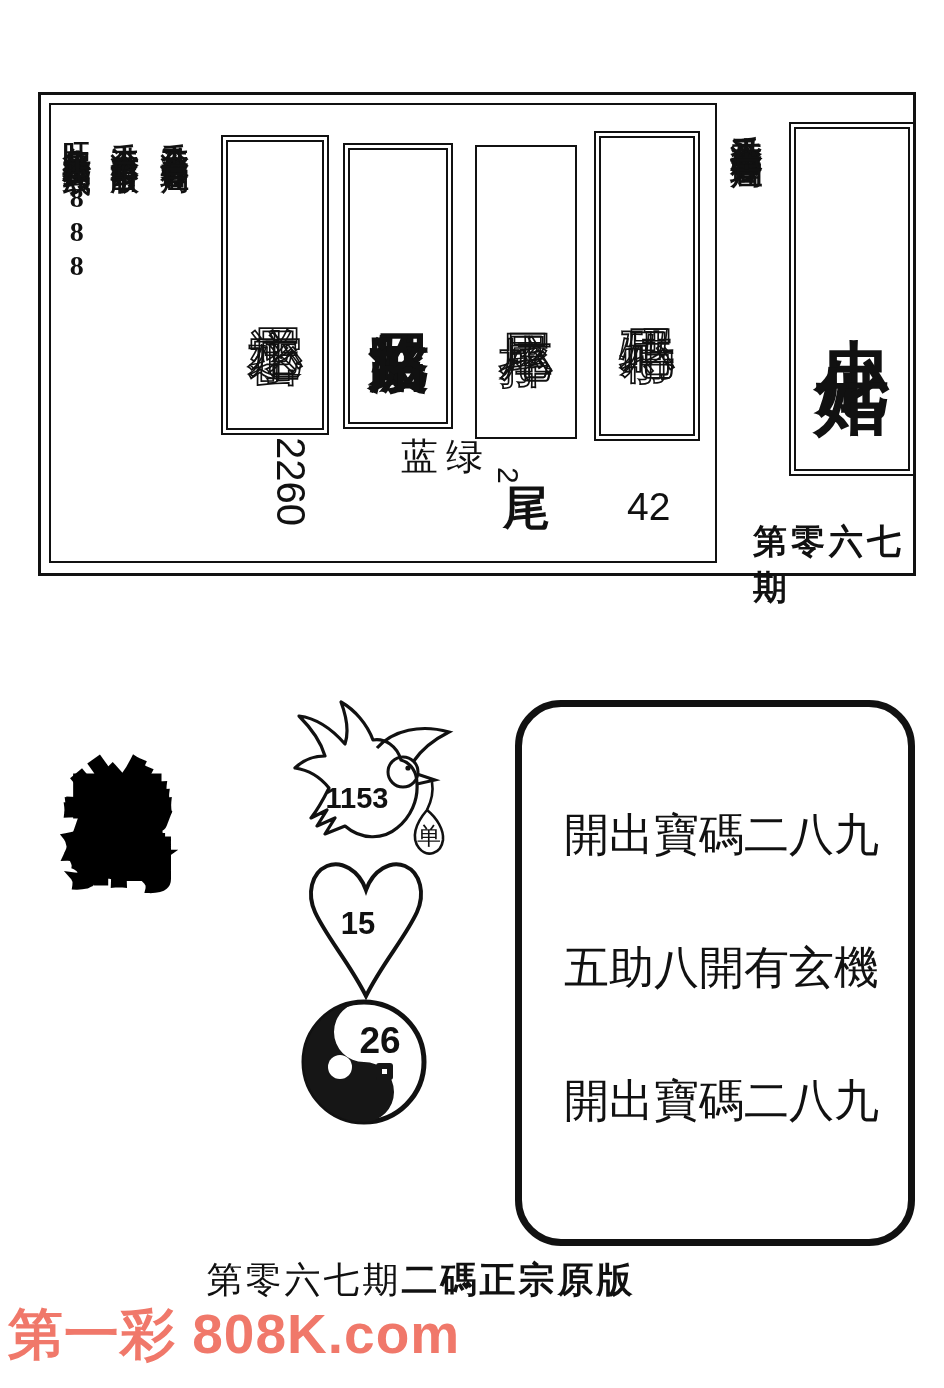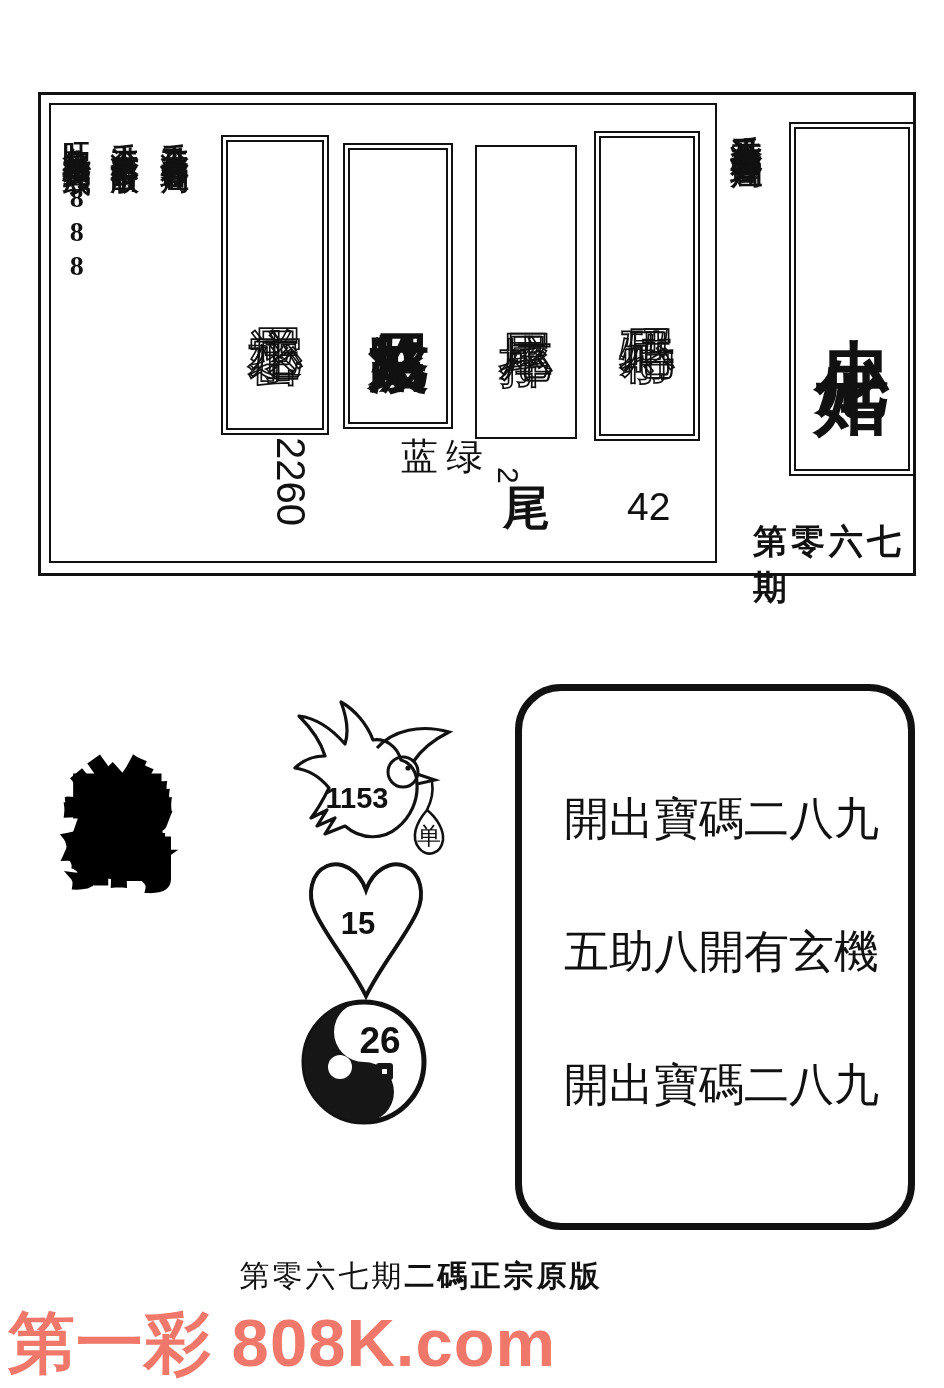--- a/index.html
+++ b/index.html
@@ -16,26 +16,26 @@
   .ptitle{font-size:55px;line-height:1.22;}
   .script{color:#333;-webkit-text-fill-color:#fff;-webkit-text-stroke:1.7px #111;}
   .print{font-weight:bold;font-size:60px;line-height:1.15;}
   .num{font-family:"Liberation Sans","DejaVu Sans",sans-serif;color:#111;}
   .rot90{transform:rotate(90deg);transform-origin:top left;display:inline-block;}
   .masthead{font-size:74px;font-weight:bold;letter-spacing:14px;}
   .issue{font-size:34px;letter-spacing:4px;font-weight:bold;}
   
   .bigtitle{font-size:104px;font-weight:bold;letter-spacing:9px;
             -webkit-text-stroke:5px #000;line-height:1;}
-  .poembox{left:515px;top:684px;width:386px;height:532px;border:7px solid #111;border-radius:46px;}
+  .poembox{left:515px;top:700px;width:386px;height:532px;border:7px solid #111;border-radius:46px;}
   .poem{position:absolute;left:42px;top:62px;font-size:45px;line-height:133px;white-space:nowrap;}
-  .caption{left:0;top:1256px;width:842px;text-align:center;font-size:30px;letter-spacing:3px;}
+  .caption{left:0;top:1256px;width:842px;text-align:center;font-size:36px;letter-spacing:3px;}
   .caption b{font-weight:bold;}
   .site{left:8px;top:1298px;font-family:"Liberation Sans","DejaVu Sans",sans-serif;
-        font-weight:bold;font-size:67px;letter-spacing:1px;}
+        font-weight:bold;font-size:55px;letter-spacing:1px;}
   svg text{font-family:"Liberation Sans","DejaVu Sans",sans-serif;}
 </style>
 </head>
 <body>
 
 <div class="page">
 
   <div class="abs hdr">
     <div class="abs hdr-inner">
 

